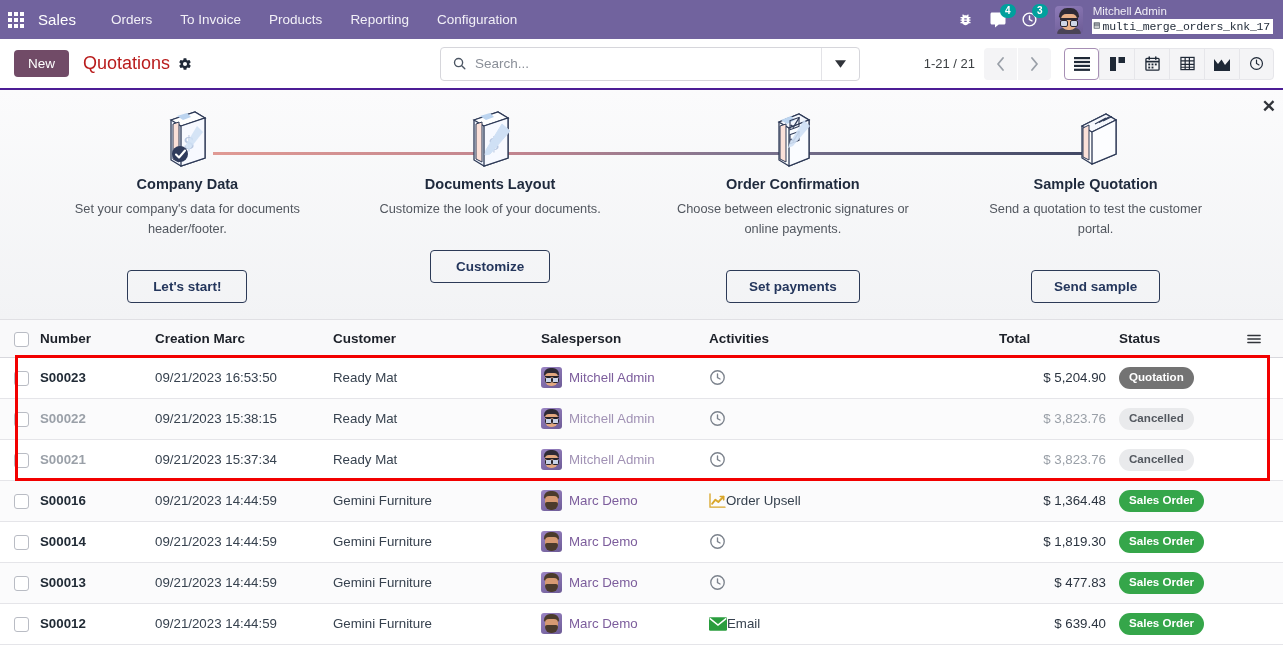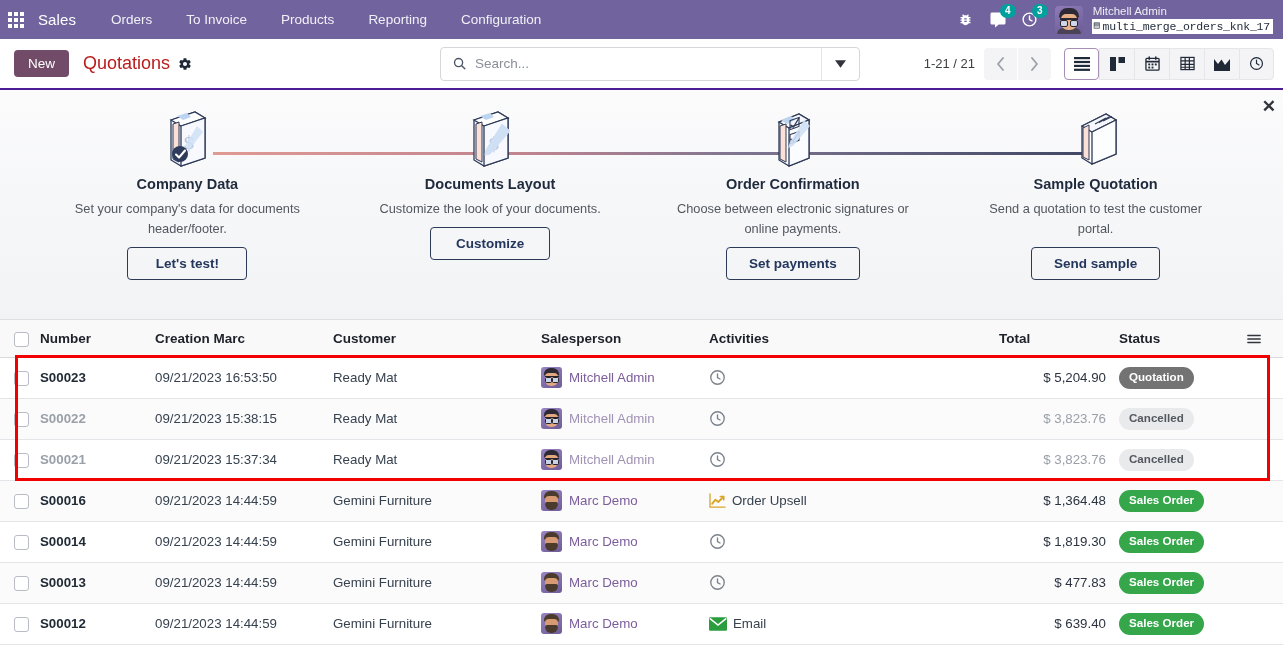--- a/index.html
+++ b/index.html
@@ -32,21 +32,21 @@
     cursor: pointer;
   }
   .apps-grid i { display: block; width: 4px; height: 4px; background: #fff; }
   .brand {
     font-size: 15px;
     font-weight: 500;
     margin-right: 22px;
     letter-spacing: .1px;
     cursor: pointer;
   }
-  .navmenu { display: flex; align-items: center; gap: 8px; }
+  .navmenu { display: flex; align-items: center; gap: 2px; }
   .navmenu a {
     color: #f2f0f7;
     text-decoration: none;
     font-size: 13.5px;
     padding: 9px 13px;
     border-radius: 3px;
     white-space: nowrap;
   }
 
   .nav-right {
@@ -259,21 +259,21 @@
     z-index: 1;
   }
   .ob-ico { height: 66px; display: flex; align-items: center; justify-content: center; margin-bottom: 6px; }
   .ob-title { font-size: 14.5px; font-weight: bold; color: #1f2a3d; margin-bottom: 7px; }
   .ob-desc {
     font-size: 12.8px;
     color: #52575f;
     text-align: center;
     line-height: 1.55;
     max-width: 250px;
-    margin-bottom: 8px;
+    margin-bottom: 31px;
   }
   .ob-btn {
     background: transparent;
     border: 1.4px solid #2c3a57;
     color: #24365c;
     border-radius: 4px;
     font-size: 13.5px;
     font-weight: bold;
     padding: 8px 22px;
     cursor: pointer;
@@ -347,21 +347,21 @@
   .spa-gl { position:absolute; left:3.5px; top:9px; width:14px; height:4px; border-top:1.4px solid #262229; }
   .sp-av.mitchell .spa-gl:before, .sp-av.mitchell .spa-gl:after {
     content:""; position:absolute; top:0; width:5px; height:4px; border:1.2px solid #262229; border-radius:1.5px; background:#c9d3e8;
   }
   .sp-av.mitchell .spa-gl:before { left:0; }
   .sp-av.mitchell .spa-gl:after { right:0; }
   .sp-av.marc .spa-beard { position:absolute; left:4px; top:12px; width:13px; height:8px; background:#4b3b2c; border-radius:2px 2px 6px 6px; }
   .sp-name { color: #7c5d9c; font-size: 13.3px; }
   .row-muted .sp-name { color: #a192b5; }
 
-  .act-cell { display: flex; align-items: center; gap: 6px; }
+  .act-cell { display: flex; align-items: center; }
   .act-label { font-size: 13.3px; color: #37424f; }
 
   .money { font-weight: 500; color: #2b3440; padding-right: 0; }
   .row-muted .money { color: #9aa0a8; font-weight: 400; }
 
   .badge {
     display: inline-block;
     font-size: 11.6px;
     font-weight: bold;
     border-radius: 11px;
@@ -553,21 +553,21 @@
             <path d="M20 20 L26 18 L26 58 L20 55 Z" fill="#fbe0d8" stroke="#2e3a57" stroke-width="1"></path>
             <text x="36" y="45" font-family="DejaVu Serif, serif" font-size="19" fill="#b9c8e2" text-anchor="middle">$</text>
             <path d="M44 22 L50 28 L36 46 L32 42 Z" fill="#cfe0f5" opacity=".85"></path>
             <circle cx="27" cy="50" r="8" fill="#2f3b5c"></circle>
             <path d="M23 50.5 l3 3 l6 -7" stroke="#ffffff" stroke-width="2.1" fill="none" stroke-linecap="round" stroke-linejoin="round"></path>
           </g>
         </svg>
       </div>
       <div class="ob-title">Company Data</div>
       <div class="ob-desc">Set your company's data for documents header/footer.</div>
-      <button class="ob-btn">Let's test!</button>
+      <button class="ob-btn">Let's start!</button>
     </div>
 
     <div class="ob-step">
       <div class="ob-ico">
         <svg width="68" height="66" viewBox="0 0 68 66">
           <g>
             <path d="M18 16 L42 8 L52 14 L52 54 L28 62 L18 56 Z" fill="#eef2fb" stroke="#2e3a57" stroke-width="1.3"></path>
             <path d="M18 16 L42 8 L52 14 L28 22 Z" fill="#ffffff" stroke="#2e3a57" stroke-width="1.3"></path>
             <path d="M28 22 L52 14 L52 54 L28 62 Z" fill="#f7f9ff" stroke="#2e3a57" stroke-width="1.3"></path>
             <path d="M24 12 L34 9 L38 13 L30 16 Z" fill="#bcd4ef"></path>

